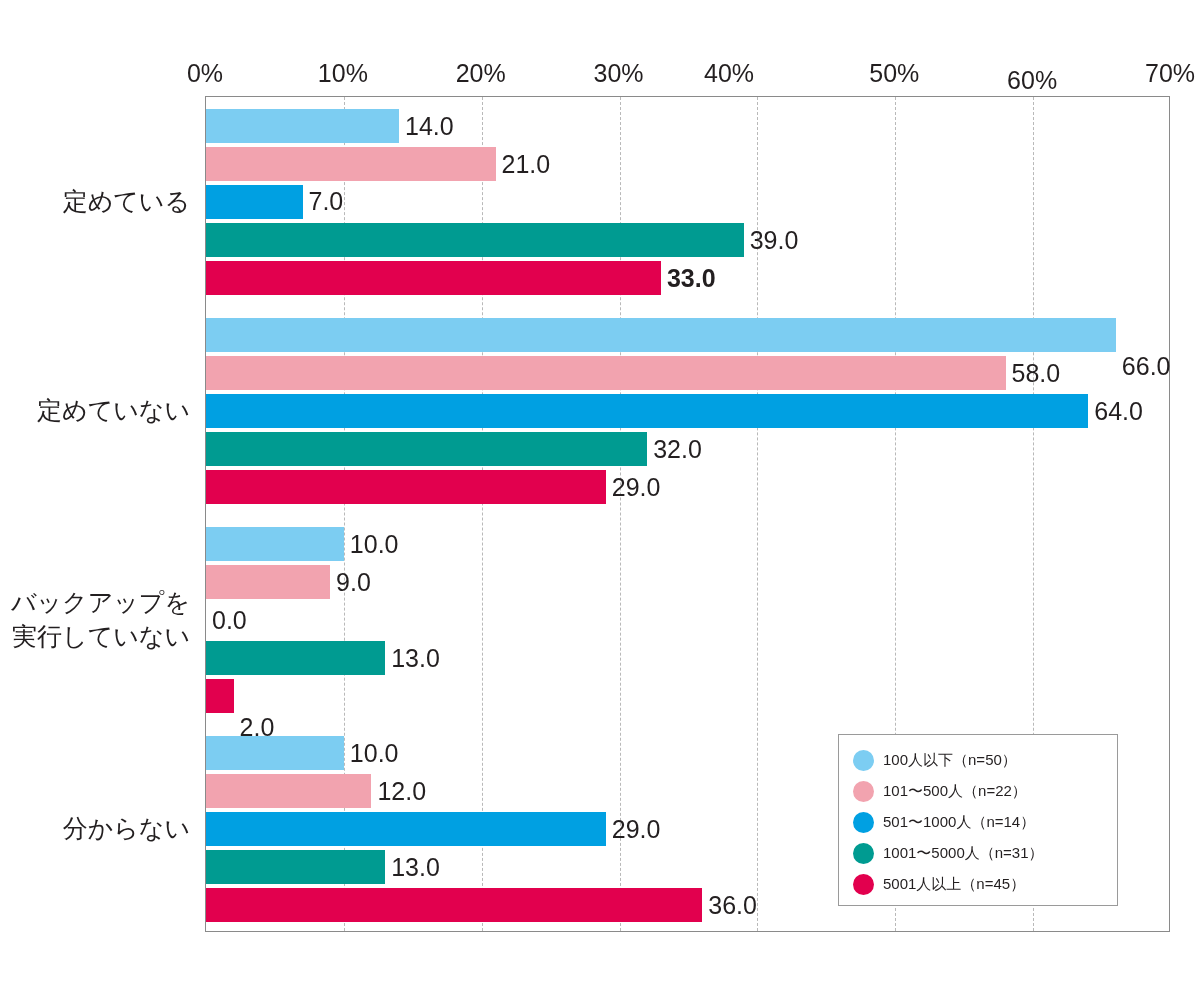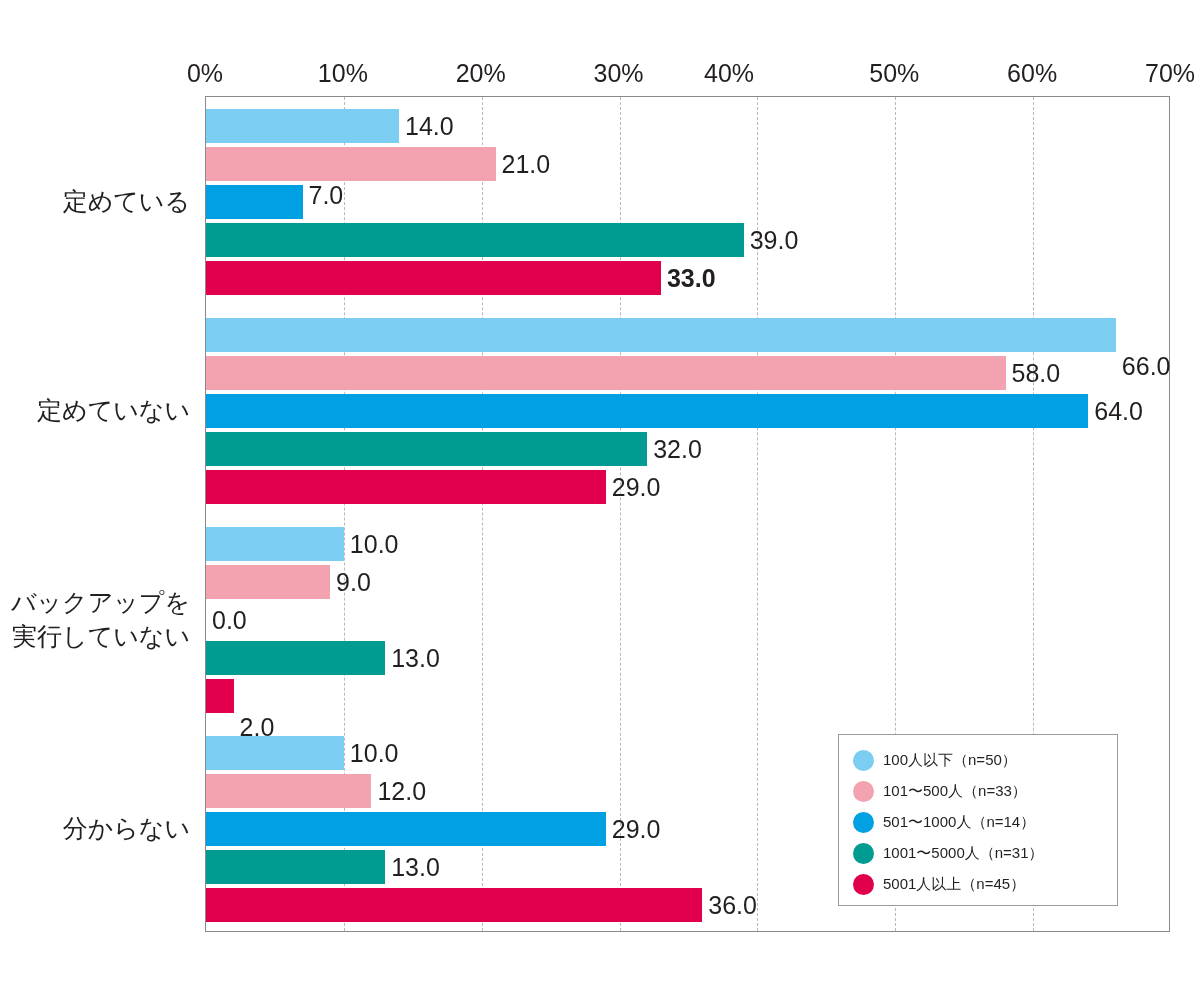--- a/index.html
+++ b/index.html
@@ -117,40 +117,40 @@
 
 <div id="chart-root">
 
   <div id="xtick-labels">
       <div class="xtick-label" style="left: 205px;">0%</div>
       <div class="xtick-label" style="left: 342.857px;">10%</div>
       <div class="xtick-label" style="left: 480.714px;">20%</div>
       <div class="xtick-label" style="left: 618.571px;">30%</div>
       <div class="xtick-label" style="left: 729px;">40%</div>
       <div class="xtick-label" style="left: 894.286px;">50%</div>
-      <div class="xtick-label" style="left: 1032.14px;">60%</div>
+      <div class="xtick-label" style="left: 1032.14px; margin-top: 7px;">60%</div>
       <div class="xtick-label" style="left: 1170px;">70%</div>
     </div>
 
   <div id="plot-area">
     <div id="gridlines">
         <div class="gridline" style="left: 137.857px;"></div>
         <div class="gridline" style="left: 275.714px;"></div>
         <div class="gridline" style="left: 413.571px;"></div>
         <div class="gridline" style="left: 551.429px;"></div>
         <div class="gridline" style="left: 689.286px;"></div>
         <div class="gridline" style="left: 827.143px;"></div>
       </div>
     <div id="bars-layer">
         <div class="bar" style="top: 11.5px; width: 193px; background: rgb(124, 205, 242);"></div>
         <div class="bar-value" style="top: 11.5px; left: 199px;">14.0</div>
         <div class="bar" style="top: 49.5px; width: 289.5px; background: rgb(242, 163, 175);"></div>
         <div class="bar-value" style="top: 49.5px; left: 295.5px;">21.0</div>
         <div class="bar" style="top: 87.5px; width: 96.5px; background: rgb(0, 160, 226);"></div>
-        <div class="bar-value" style="top: 81px; left: 102.5px;">7.0</div>
+        <div class="bar-value" style="top: 87px; left: 102.5px;">7.0</div>
         <div class="bar" style="top: 125.5px; width: 537.643px; background: rgb(0, 155, 145);"></div>
         <div class="bar-value" style="top: 125.5px; left: 543.643px;">39.0</div>
         <div class="bar" style="top: 163.5px; width: 454.929px; background: rgb(226, 0, 78);"></div>
         <div class="bar-value" style="top: 163.5px; left: 460.929px; font-weight: bold;">33.0</div>
         <div class="bar" style="top: 220.5px; width: 909.857px; background: rgb(124, 205, 242);"></div>
         <div class="bar-value" style="top: 220.5px; left: 915.857px; margin-top: 31px;">66.0</div>
         <div class="bar" style="top: 258.5px; width: 799.571px; background: rgb(242, 163, 175);"></div>
         <div class="bar-value" style="top: 258.5px; left: 805.571px;">58.0</div>
         <div class="bar" style="top: 296.5px; width: 882.286px; background: rgb(0, 160, 226);"></div>
         <div class="bar-value" style="top: 296.5px; left: 888.286px;">64.0</div>
@@ -188,21 +188,21 @@
       <div class="cat-label" style="top: 827.5px;">分からない</div>
     </div>
 
   <div id="legend">
       <div class="legend-row">
         <span class="legend-swatch" style="background: rgb(124, 205, 242);"></span>
         <span class="legend-text">100人以下（n=50）</span>
       </div>
       <div class="legend-row">
         <span class="legend-swatch" style="background: rgb(242, 163, 175);"></span>
-        <span class="legend-text">101〜500人（n=33）</span>
+        <span class="legend-text">101〜500人（n=22）</span>
       </div>
       <div class="legend-row">
         <span class="legend-swatch" style="background: rgb(0, 160, 226);"></span>
         <span class="legend-text">501〜1000人（n=14）</span>
       </div>
       <div class="legend-row">
         <span class="legend-swatch" style="background: rgb(0, 155, 145);"></span>
         <span class="legend-text">1001〜5000人（n=31）</span>
       </div>
       <div class="legend-row">

